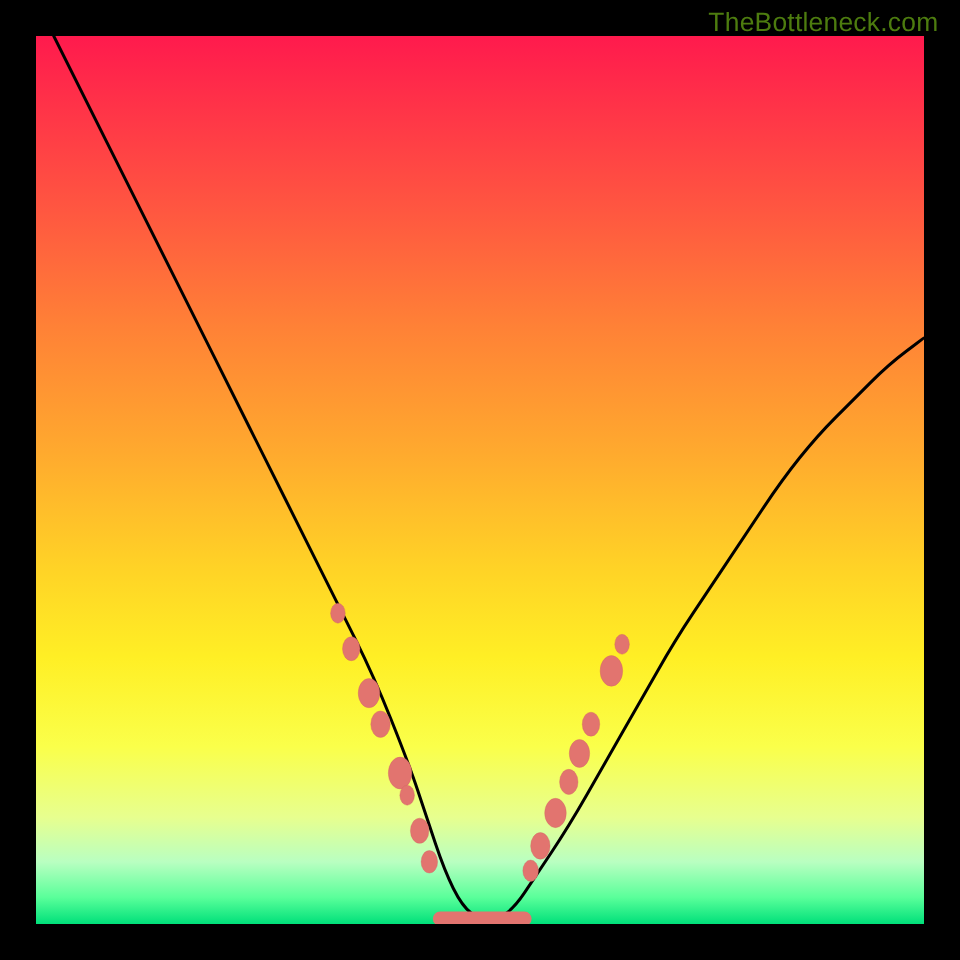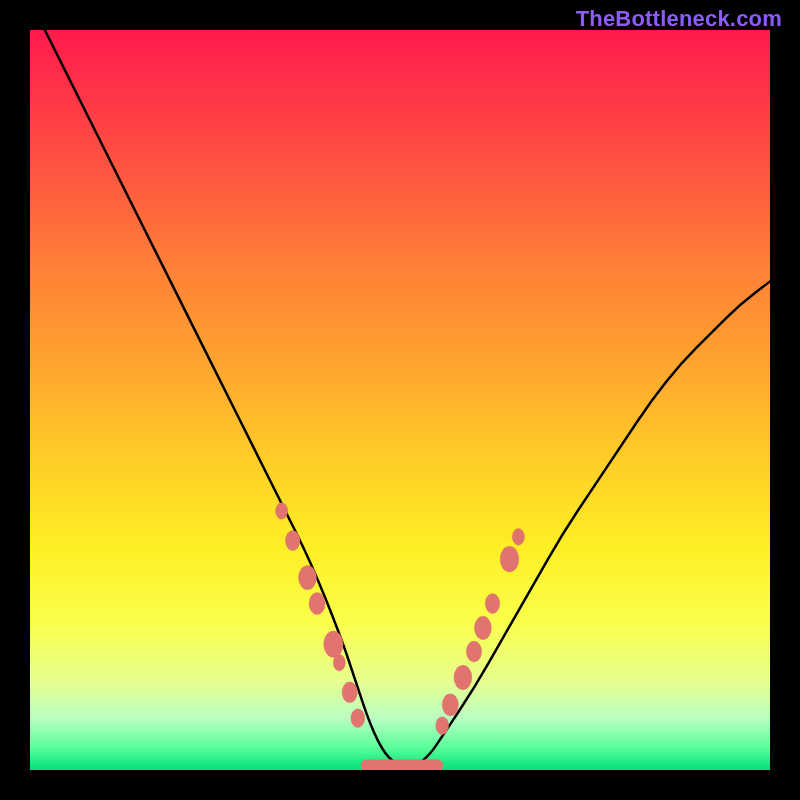--- a/index.html
+++ b/index.html
@@ -54,23 +54,23 @@
     position: absolute;
     left: 0;
     top: 0;
     width: 100%;
     height: 100%;
   }
   .attribution {
     position: absolute;
     top: 6px;
     right: 18px;
-    color: #8b5cf6;
+    color: #4d7c0f;
     font-size: 22px;
-    font-weight: 700;
+    font-weight: 400;
     letter-spacing: 0.2px;
     user-select: none;
   }
   .marker {
     fill: #e2746f;
     stroke: #d0655f;
     stroke-width: 0.3;
   }
   .main-curve {
     fill: none;

